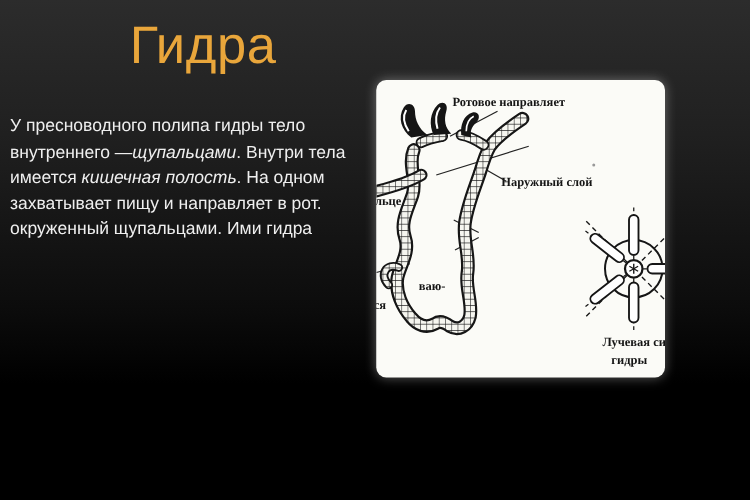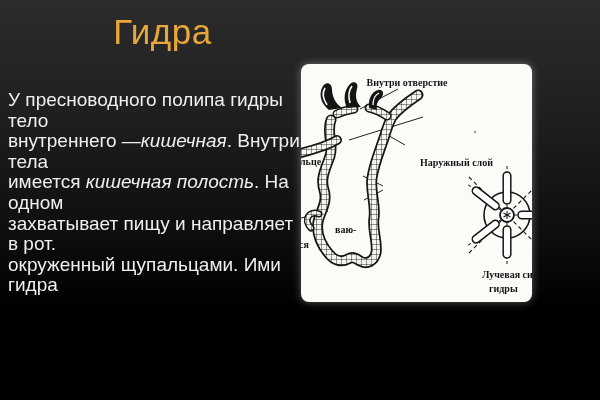--- a/index.html
+++ b/index.html
@@ -11,28 +11,28 @@
     font-family:"Liberation Sans",sans-serif;
   }
   .slide{
     position:absolute;left:0;top:0;
     width:600px;height:307px;
     background:linear-gradient(180deg,#2c2c2c 0%,#202020 35%,#0c0c0c 80%,#000 100%);
   }
   .title{
     position:absolute;left:60px;top:12px;width:205px;
     text-align:center;
-    font-size:35px;font-weight:400;
+    font-size:42px;font-weight:400;
     color:#e9a63b;
     letter-spacing:0.5px;
   }
   .bodytext{
     position:absolute;left:8px;top:90px;width:292px;
     color:#efefef;
-    font-size:19px;line-height:20.6px;
+    font-size:14px;line-height:20.6px;
   }
   .bodytext .it{font-style:italic;}
   .panel{
     position:absolute;left:301px;top:64px;
     width:231px;height:238px;
     background:#fbfbf7;
     border-radius:8px;
     box-shadow:0 0 9px rgba(255,255,255,0.35);
     overflow:hidden;
   }
@@ -49,21 +49,21 @@
 </style>
 </head>
 <body>
 
 <div class="slide">
 
   <div class="title">Гидра</div>
 
   <div class="bodytext">
       <div><span>У пресноводного полипа гидры тело</span></div>
-      <div><span>внутреннего —</span><span class="it">кишечная</span><span>. Внутри тела</span></div>
+      <div><span>внутреннего —</span><span class="it">щупальцами</span><span>. Внутри тела</span></div>
       <div><span>имеется </span><span class="it">кишечная полость</span><span>. На одном</span></div>
       <div><span>захватывает пищу и направляет в рот.</span></div>
       <div><span>окруженный щупальцами. Ими гидра</span></div>
     </div>
 
   <div class="panel">
 
     <svg width="231" height="238" viewBox="0 0 231 238">
       <defs>
         <pattern id="cells" width="5" height="5" patternUnits="userSpaceOnUse">
@@ -137,22 +137,22 @@
         </g>
         <circle cx="206" cy="151" r="7" stroke-width="1.8" fill="#fff"></circle>
         <g stroke-width="1.1">
           <line x1="206" y1="147" x2="206" y2="155"></line>
           <line x1="202.5" y1="149" x2="209.5" y2="153"></line>
           <line x1="202.5" y1="153" x2="209.5" y2="149"></line>
         </g>
       </g>
     </svg>
 
-    <div class="dlabel center" style="left:50px;top:13px;width:112px;">Внутри отверстие</div>
-    <div class="dlabel" style="left:119px;top:77px;margin-top:16px;">Наружный слой</div>
+    <div class="dlabel center" style="left:50px;top:13px;width:112px;">Ротовое направляет</div>
+    <div class="dlabel" style="left:100px;top:77px;">Наружный слой</div>
     <div class="dlabel" style="left:-1px;top:92px;">льце</div>
     <div class="dlabel" style="left:-2px;top:160px;margin-left:36px;">ваю-</div>
     <div class="dlabel" style="left:-2px;top:175px;">ся</div>
     <div class="dlabel" style="left:181px;top:205px;">Лучевая симм</div>
     <div class="dlabel" style="left:188px;top:219px;text-align:center;">гидры</div>
 
   </div>
 </div>
 
 </body></html>

